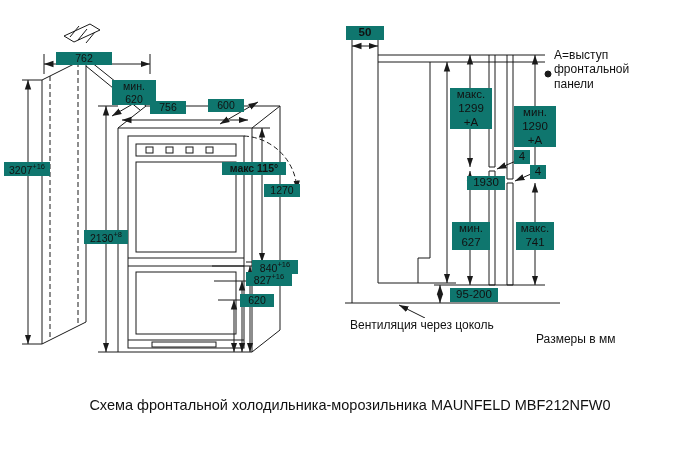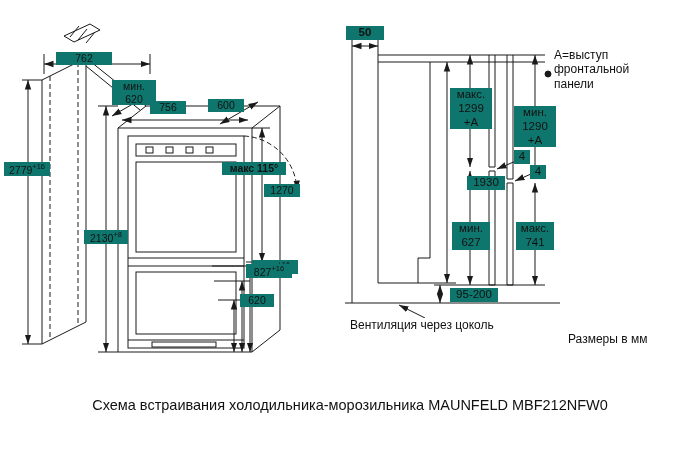--- a/index.html
+++ b/index.html
@@ -101,25 +101,25 @@
         <path d="M425,318 L399,305" marker-end="url(#arr)"></path>
       </g>
     </g>
   </svg>
 
   <div class="lbl" style="left:56px;top:45px;width:56px;margin-top:7px;">762</div>
   <div class="lbl pre" style="left:112px;top:80px;width:44px;">мин.
 620</div>
   <div class="lbl" style="left:150px;top:101px;width:36px;">756</div>
   <div class="lbl" style="left:208px;top:99px;width:36px;">600</div>
-  <div class="lbl" style="left:4px;top:162px;width:46px;"><span>2779</span><sup>+16</sup></div>
+  <div class="lbl" style="left:4px;top:162px;width:46px;"><span>3207</span><sup>+16</sup></div>
   <div class="lbl" style="left:84px;top:230px;width:44px;"><span>2130</span><sup>+8</sup></div>
   <div class="lbl" style="left:264px;top:184px;width:36px;">1270</div>
   <div class="lbl" style="left:252px;top:260px;width:46px;"><span>840</span><sup>+16</sup></div>
-  <div class="lbl" style="left:246px;top:264px;width:46px;"><span>827</span><sup>+16</sup></div>
+  <div class="lbl" style="left:246px;top:272px;width:46px;"><span>827</span><sup>+16</sup></div>
   <div class="lbl" style="left:240px;top:294px;width:34px;">620</div>
   <div class="lbl b" style="left:222px;top:162px;width:64px;">макс 115°</div>
 
   <div class="lbl md b" style="left:346px;top:26px;width:38px;">50</div>
   <div class="lbl pre note" style="left:554px;top:48px;width:130px;">А=выступ
 фронтальной
 панели</div>
   <div class="lbl pre md" style="left:450px;top:88px;width:42px;">макс.
 1299
 +А</div>
@@ -128,17 +128,17 @@
 +А</div>
   <div class="lbl md" style="left:428px;top:176px;width:38px;margin-left:39px;">1930</div>
   <div class="lbl md" style="left:514px;top:150px;width:16px;">4</div>
   <div class="lbl md" style="left:530px;top:165px;width:16px;">4</div>
   <div class="lbl pre md" style="left:452px;top:222px;width:38px;">мин.
 627</div>
   <div class="lbl pre md" style="left:516px;top:222px;width:38px;">макс.
 741</div>
   <div class="lbl md" style="left:450px;top:288px;width:48px;">95-200</div>
   <div class="lbl note" style="left:350px;top:318px;width:210px;">Вентиляция через цоколь</div>
-  <div class="lbl note" style="left:568px;top:332px;width:130px;">Размеры в мм</div>
+  <div class="lbl note" style="left:536px;top:332px;width:130px;">Размеры в мм</div>
 
-  <div class="lbl cap" style="left:0;top:397px;width:700px;">Схема встраивания холодильника-морозильника MAUNFELD MBF212NFW0</div>
+  <div class="lbl cap" style="left:0;top:397px;width:700px;">Схема фронтальной холодильника-морозильника MAUNFELD MBF212NFW0</div>
 
 </div>
 
 </body></html>

